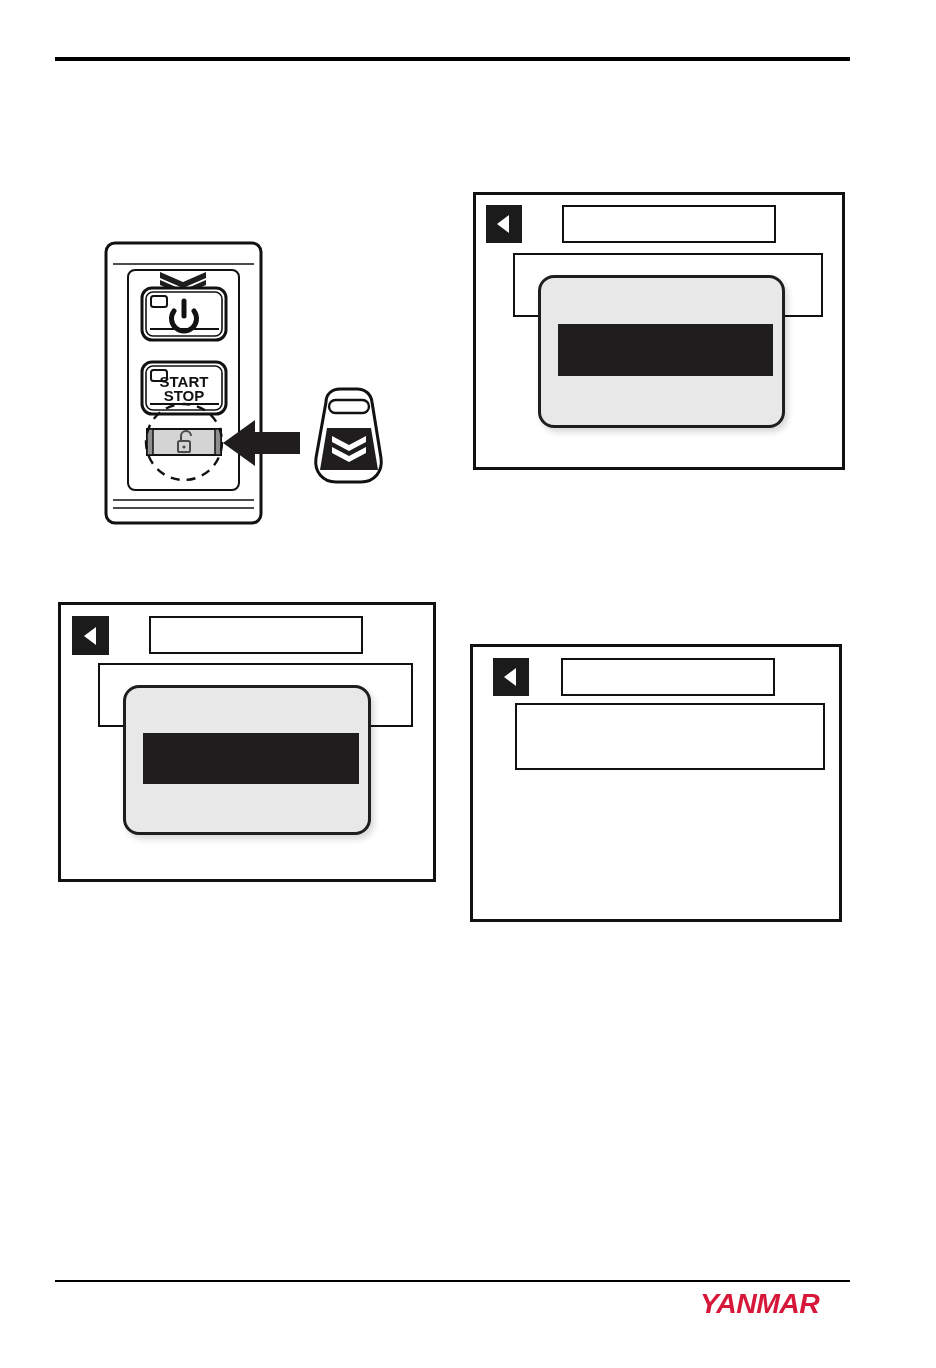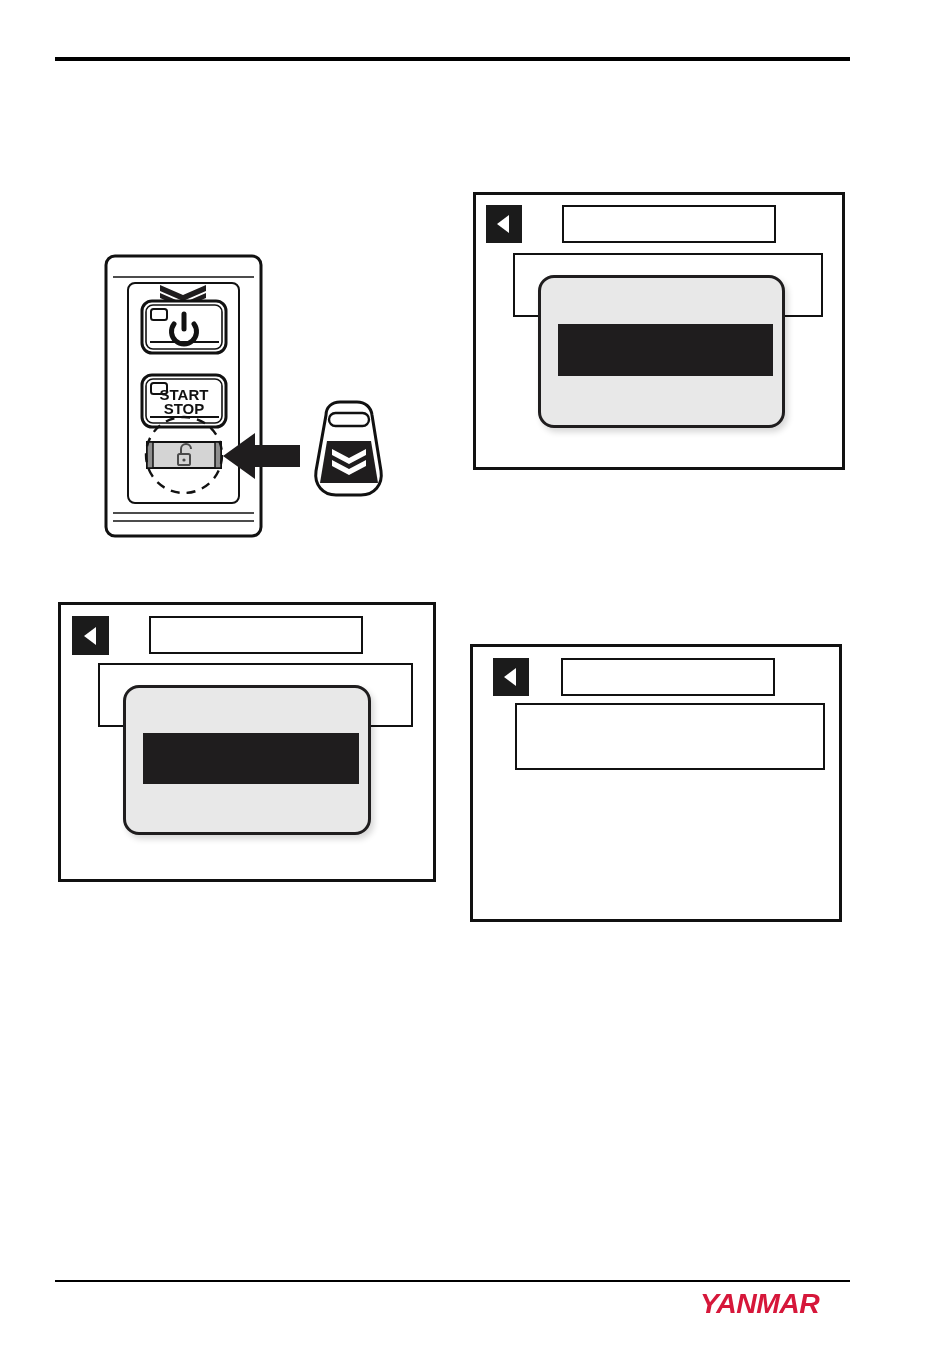--- a/index.html
+++ b/index.html
@@ -97,21 +97,21 @@
 
   
   #p3-back    { left: 20px;  top: 11px;  width: 36px; height: 38px; }
   #p3-title   { left: 88px;  top: 11px;  width: 214px; height: 38px; }
   #p3-content { left: 42px;  top: 56px;  width: 310px; height: 67px; }
 
   
   #control-panel-figure {
     position: absolute;
     left: 95px;
-    top: 245px;
+    top: 232px;
     width: 300px;
     height: 300px;
   }
   #control-panel-figure svg { display: block; width: 100%; height: 100%; }
 </style>
 </head>
 <body>
 
 <div class="page-rule" id="header-rule"></div>
 

